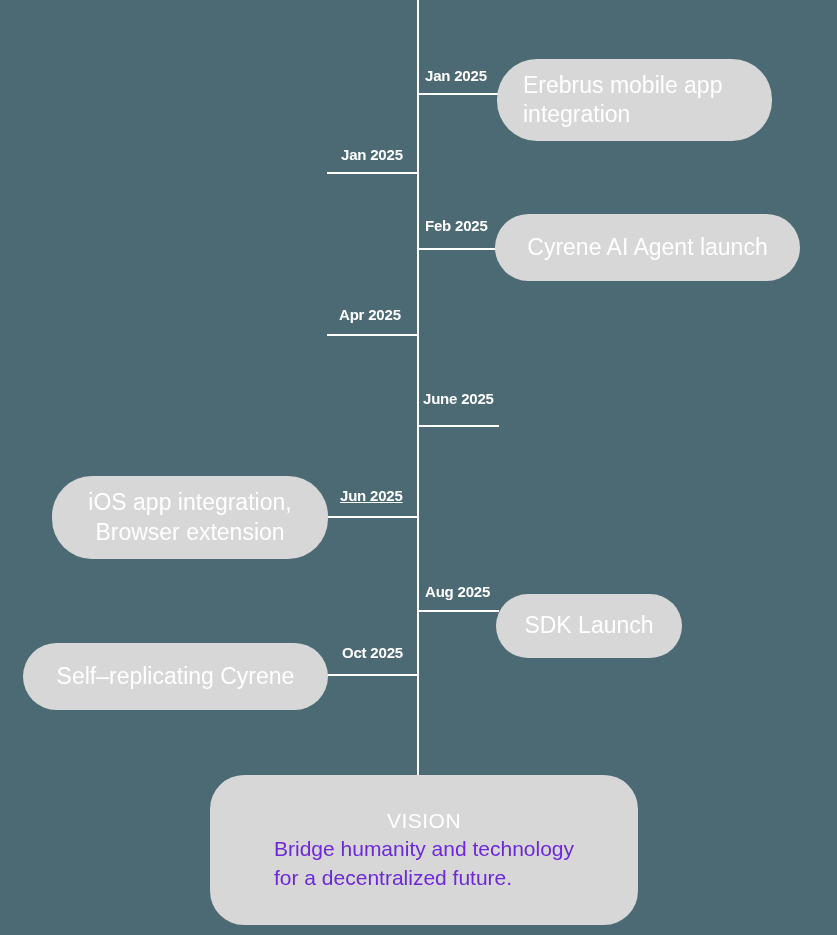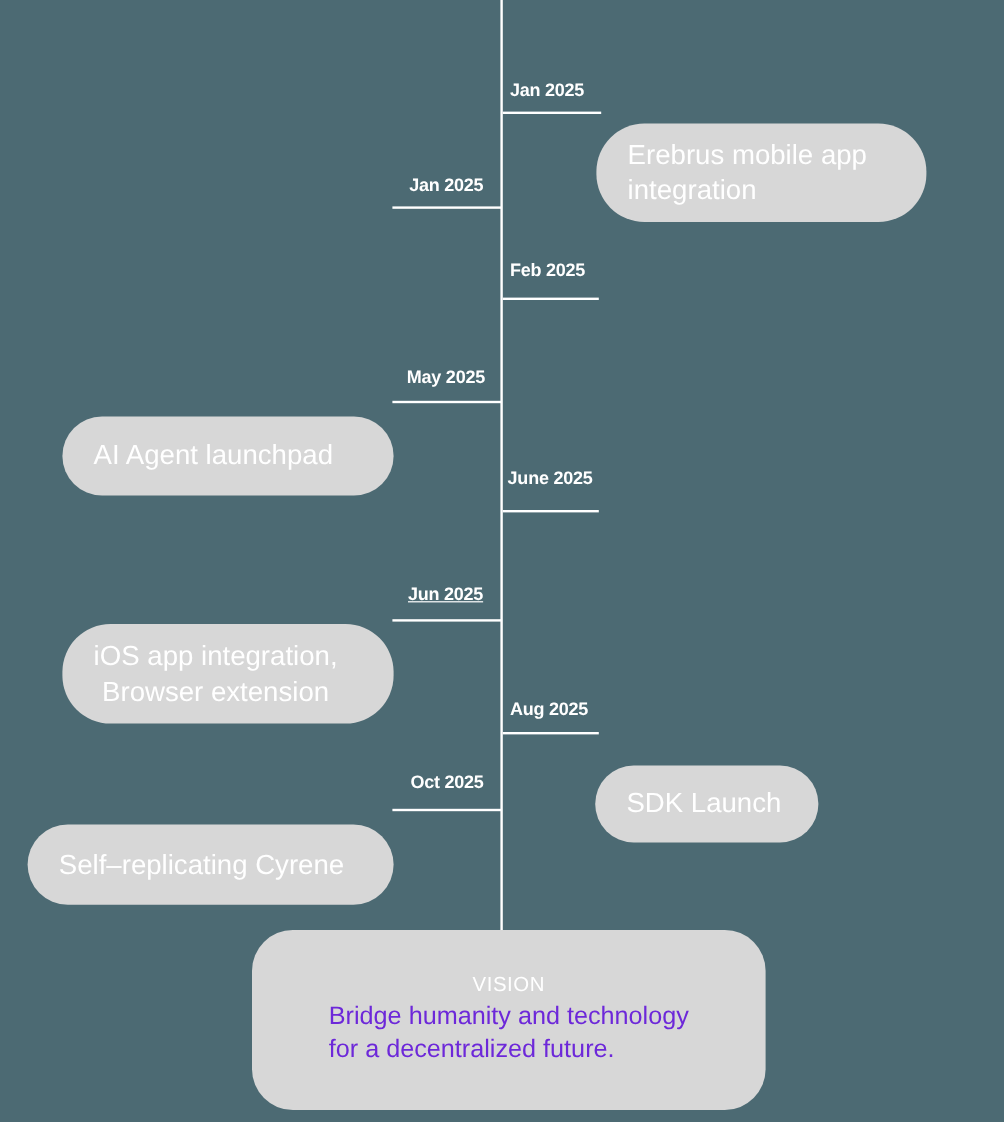--- a/index.html
+++ b/index.html
@@ -49,24 +49,23 @@
     line-height: 1;
   }
 
   
   .pill {
     position: absolute;
     background: #d7d7d7;
     border-radius: 40px;
     display: flex;
     align-items: center;
-    justify-content: flex-start;
+    justify-content: center;
     box-sizing: border-box;
     padding: 8px 26px;
-    margin-top: 44px;
   }
   .pill-text {
     color: #ffffff;
     font-size: 23px;
     line-height: 1.28;
     white-space: pre-line;
     text-align: center;
   }
   .pill-text.left-align {
     text-align: left;
@@ -86,21 +85,21 @@
     background: #d7d7d7;
     border-radius: 34px;
     display: flex;
     flex-direction: column;
     align-items: center;
     justify-content: center;
     box-sizing: border-box;
   }
   .vision-title {
     color: #ffffff;
-    font-size: 17px;
+    font-size: 21px;
     line-height: 1.35;
     letter-spacing: 0.5px;
   }
   .vision-body {
     color: #6d28d9;
     font-size: 21px;
     line-height: 1.38;
     text-align: left;
     white-space: pre-line;
   }
@@ -117,26 +116,26 @@
   <div class="pill" style="left:497px; top:59px; width:275px; height:82px;">
     <span class="pill-text left-align">Erebrus mobile app
 integration</span>
   </div>
 
   <div class="connector" style="left:327px; top:172px; width:91px;"></div>
   <div class="date-label" style="left:341px; top:147px;">Jan 2025</div>
 
   <div class="connector" style="left:419px; top:248px; width:80px;"></div>
   <div class="date-label" style="left:425px; top:218px;">Feb 2025</div>
+  <div class="pill" style="left:495px; top:214px; width:305px; height:67px;">
+    <span class="pill-text">Cyrene AI Agent launch</span>
+  </div>
 
   <div class="connector" style="left:327px; top:334px; width:91px;"></div>
-  <div class="date-label" style="left:339px; top:307px;">May 2025</div>
-  <div class="pill" style="left:52px; top:303px; width:276px; height:66px;">
-    <span class="pill-text">AI Agent launchpad</span>
-  </div>
+  <div class="date-label" style="left:339px; top:307px;">Apr 2025</div>
 
   <div class="connector" style="left:419px; top:425px; width:80px;"></div>
   <div class="date-label" style="left:423px; top:391px;">June 2025</div>
 
   <div class="connector" style="left:327px; top:516px; width:91px;"></div>
   <div class="date-label" style="left:340px; top:488px;text-decoration:underline;">Jun 2025</div>
   <div class="pill" style="left:52px; top:476px; width:276px; height:83px;">
     <span class="pill-text">iOS app integration,
 Browser extension</span>
   </div>

